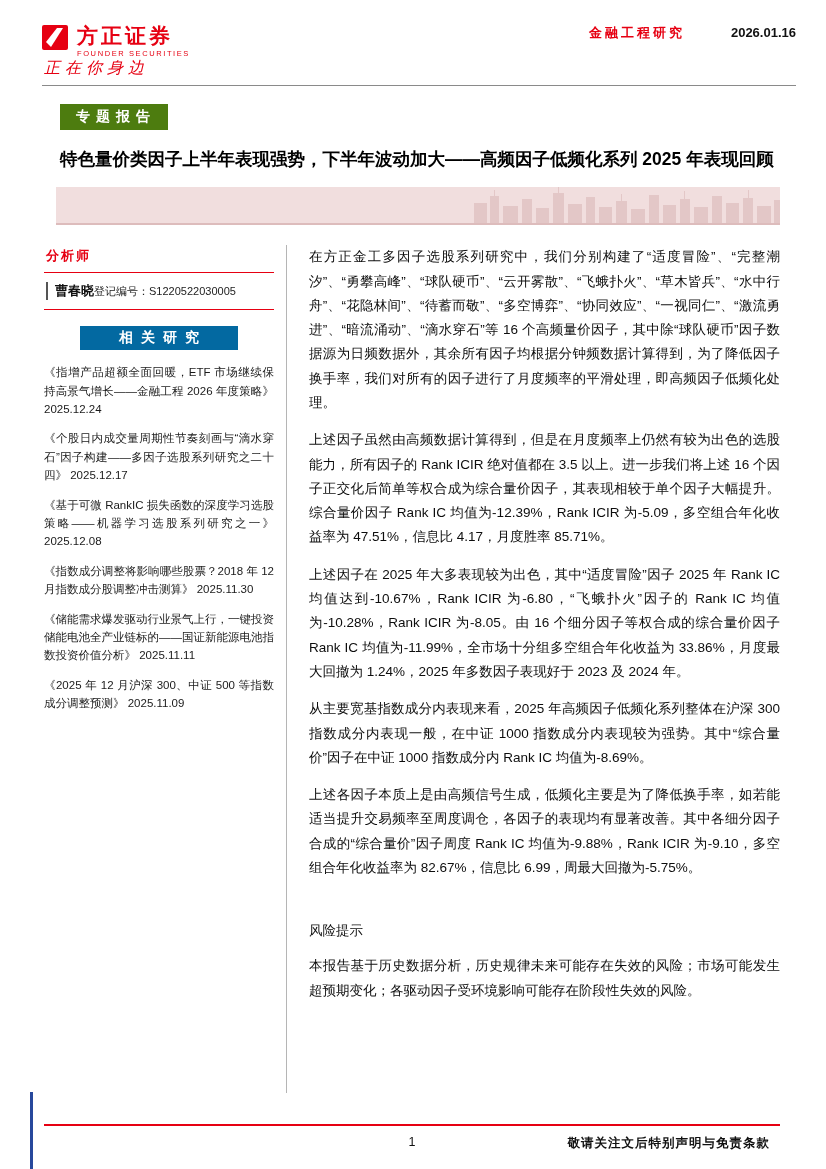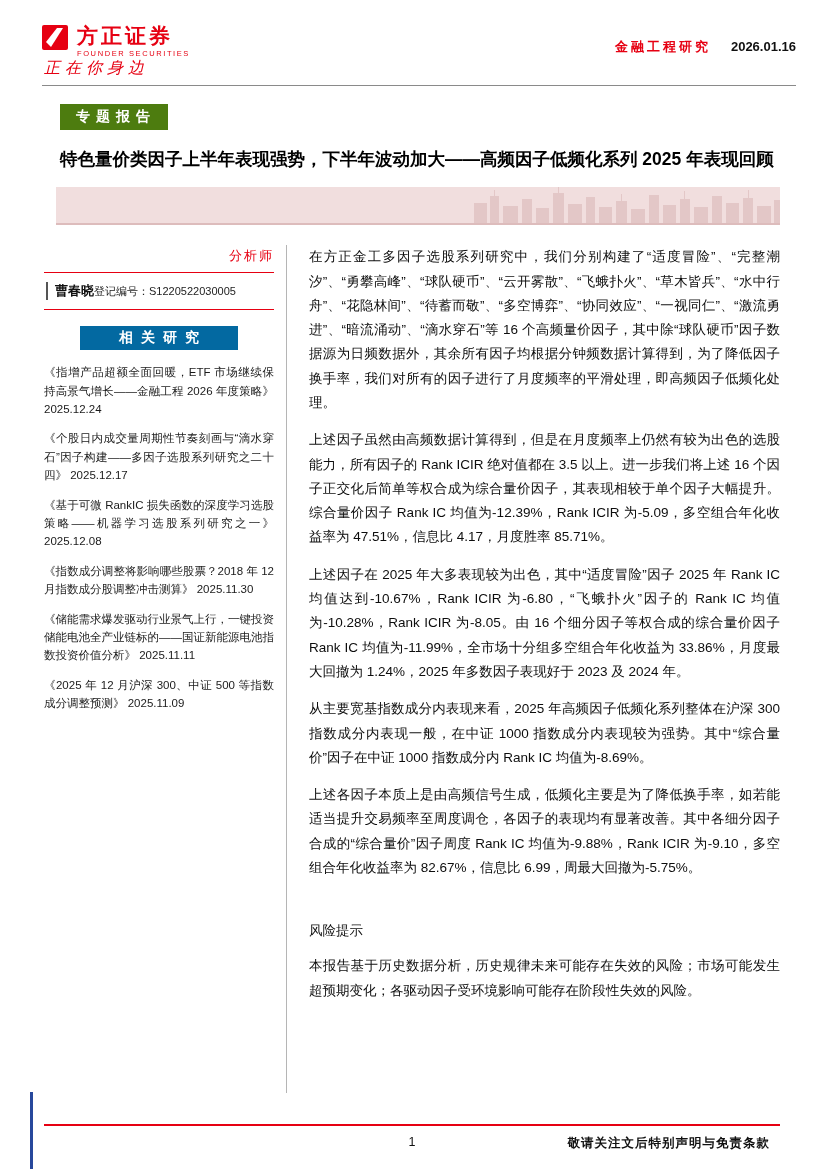--- a/index.html
+++ b/index.html
@@ -2,46 +2,46 @@
 <html><head>
 <meta charset="utf-8">
 <style>
   * { margin:0; padding:0; box-sizing:border-box; }
   html,body { background:#ffffff; }
   body { font-family:"Liberation Sans","DejaVu Sans",sans-serif; color:#111; }
   .page { position:relative; width:826px; height:1169px; background:#fff; margin:0 auto; overflow:hidden; }
 
   
   .header { padding:24px 30px 0 42px; }
-  .header-top { display:flex; justify-content:space-between; align-items:flex-end; }
+  .header-top { display:flex; justify-content:space-between; }
   .brand { display:flex; align-items:flex-start; gap:8px; }
   .brand-logo { width:27px; height:27px; flex-shrink:0; }
   .brand-text .brand-name { color:#e60012; font-size:21px; font-weight:bold; letter-spacing:3px; line-height:1.1; }
   .brand-text .brand-sub { color:#e60012; font-size:7.5px; letter-spacing:1.6px; margin-top:2px; }
   .tagline { color:#e60012; font-size:16px; letter-spacing:5px; margin-top:0; margin-left:2px;font-style:italic; }
-  .header-right { display:flex; align-items:baseline; gap:20px; padding-bottom:2px; }
+  .header-right { display:flex; align-items:baseline; gap:46px; padding-bottom:2px; }
   .category { color:#e60012; font-size:13px; font-weight:bold; letter-spacing:3px; }
   .report-date { color:#111; font-size:13px; font-weight:bold; }
   .header-divider { height:1px; background:#8a8a8a; margin-top:6px; }
 
   
   .report-head { padding:18px 46px 0 60px; }
   .badge { display:inline-block; background:#4d7c0f; color:#fff; font-size:14px; font-weight:bold; letter-spacing:6px; padding:4px 12px 4px 16px; }
   .title { margin-top:16px; font-size:17.5px; font-weight:bold; line-height:1.55; color:#000; text-align:justify; }
   .banner { position:relative; margin-top:14px; margin-left:-4px; background:#f1dede; height:38px; display:flex; align-items:center; padding:0 18px; overflow:hidden; border-bottom:2px solid #ddbcbc; }
   .banner-text { position:relative; z-index:2; color:#575050; font-size:13px; font-weight:bold; letter-spacing:9px; }
   .banner-skyline { position:absolute; right:0; top:0; height:100%; z-index:1; }
 
   
   .content-row { display:flex; padding:20px 46px 0 44px; height:868px; overflow:hidden; }
   .sidebar { width:242px; flex-shrink:0; padding-right:12px; }
   .v-divider { width:1px; background:#b5b5b5; flex-shrink:0; }
   .main { flex:1; padding-left:22px; }
 
-  .analyst-label { color:#e60012; font-size:13px; font-weight:normal; letter-spacing:2px; padding:2px 0 7px 2px;text-align:right; }
+  .analyst-label { color:#e60012; font-size:13px; font-weight:bold; letter-spacing:2px; padding:2px 0 7px 2px; }
   .red-hr { height:1px; background:#e60012; }
   .analyst-row { display:flex; align-items:baseline; padding:9px 0 9px 2px; }
   .analyst-name { font-size:13px; font-weight:bold; border-left:2px solid #555; padding-left:7px; }
   .analyst-reg { font-size:11px; color:#222; }
   .related-badge { width:158px; margin:16px auto 13px; background:#0369a1; color:#fff; text-align:center; font-size:14px; font-weight:bold; letter-spacing:8px; padding:3px 0 3px 8px; }
   .related-item { font-size:11.5px; line-height:1.6; text-align:justify; color:#1a1a1a; margin-bottom:11px; }
   .related-item .rel-date { white-space:nowrap; }
 
   .para { font-size:13.5px; line-height:1.8; text-align:justify; color:#0d0d0d; margin-bottom:13px; }
   .risk-title { margin-top:42px; margin-bottom:14px; font-size:13.5px; color:#0d0d0d; }

